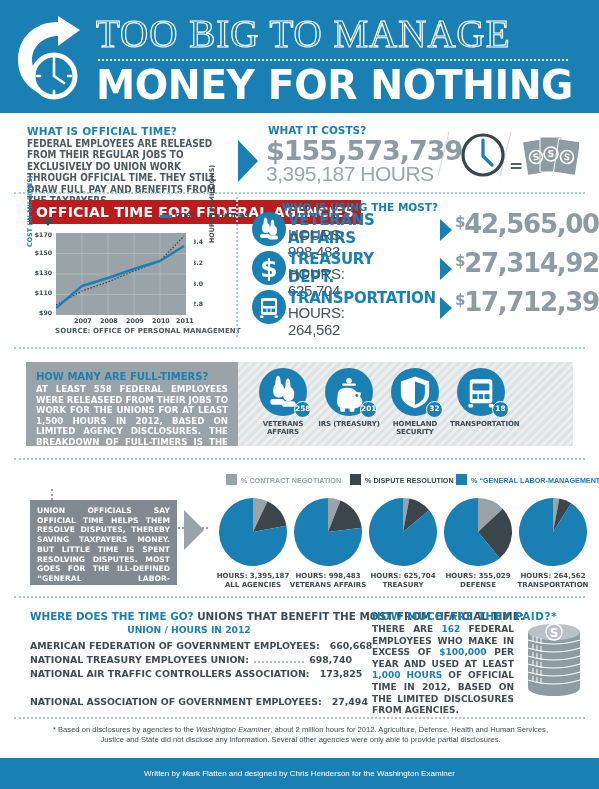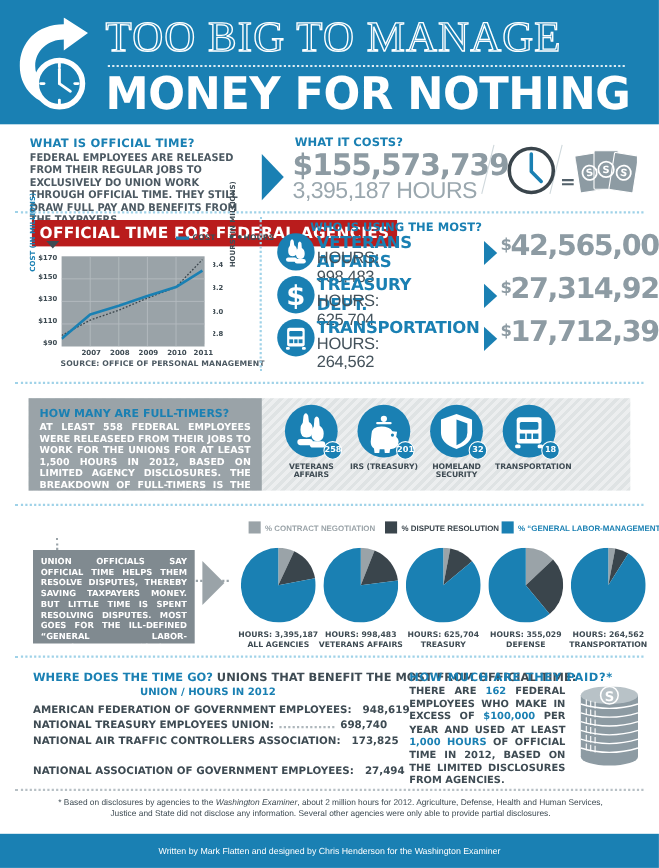--- a/index.html
+++ b/index.html
@@ -551,21 +551,21 @@
 
   <div class="sec5">
     <div class="u-head">
       <b>WHERE DOES THE TIME GO?</b> <span>UNIONS THAT BENEFIT THE MOST FROM OFFICIAL TIME:</span>
     </div>
     <div class="u-sub">UNION / HOURS IN 2012</div>
 
     <div class="u-row" style="top:40px;">
       <span class="u-name">AMERICAN FEDERATION OF GOVERNMENT EMPLOYEES:</span>
       <span class="u-fill"></span>
-      <span class="u-val">948,619</span>
+      <span class="u-val">660,668</span>
     </div>
     <div class="u-row" style="top:54px;">
       <span class="u-name">NATIONAL TREASURY EMPLOYEES UNION:</span>
       <span class="u-fill"></span>
       <span class="u-val">698,740</span>
     </div>
     <div class="u-row" style="top:68px;">
       <span class="u-name">NATIONAL AIR TRAFFIC CONTROLLERS ASSOCIATION:</span>
       <span class="u-fill"></span>
       <span class="u-val">173,825</span>

